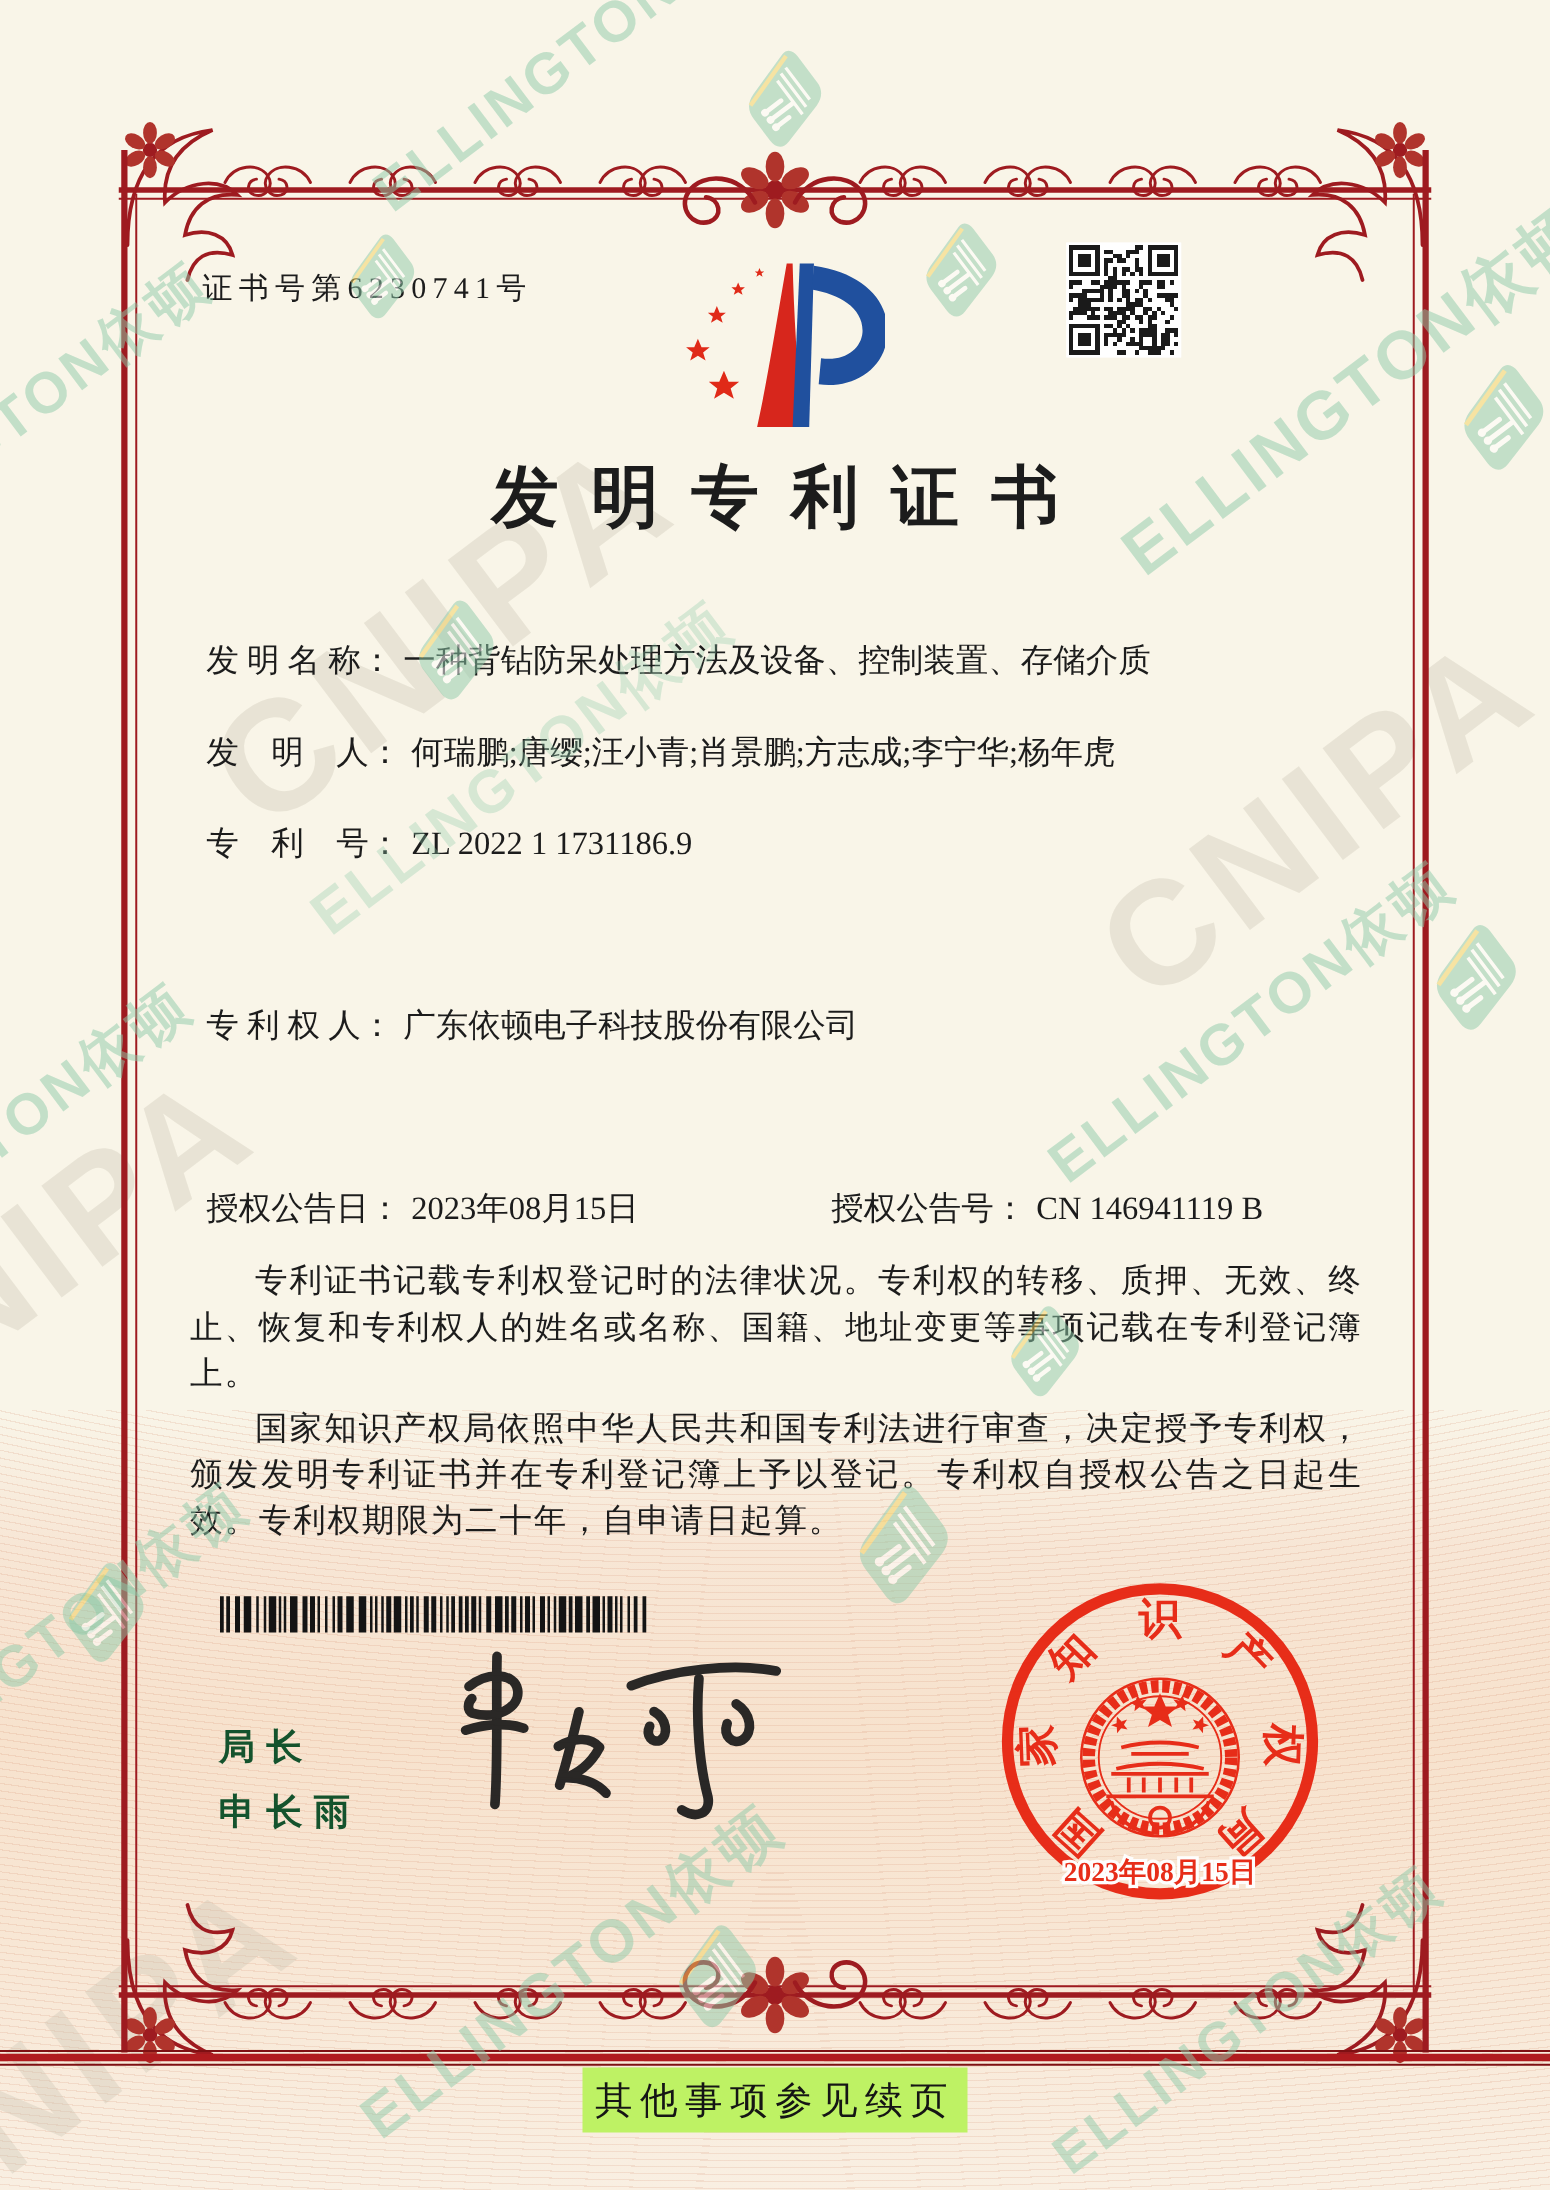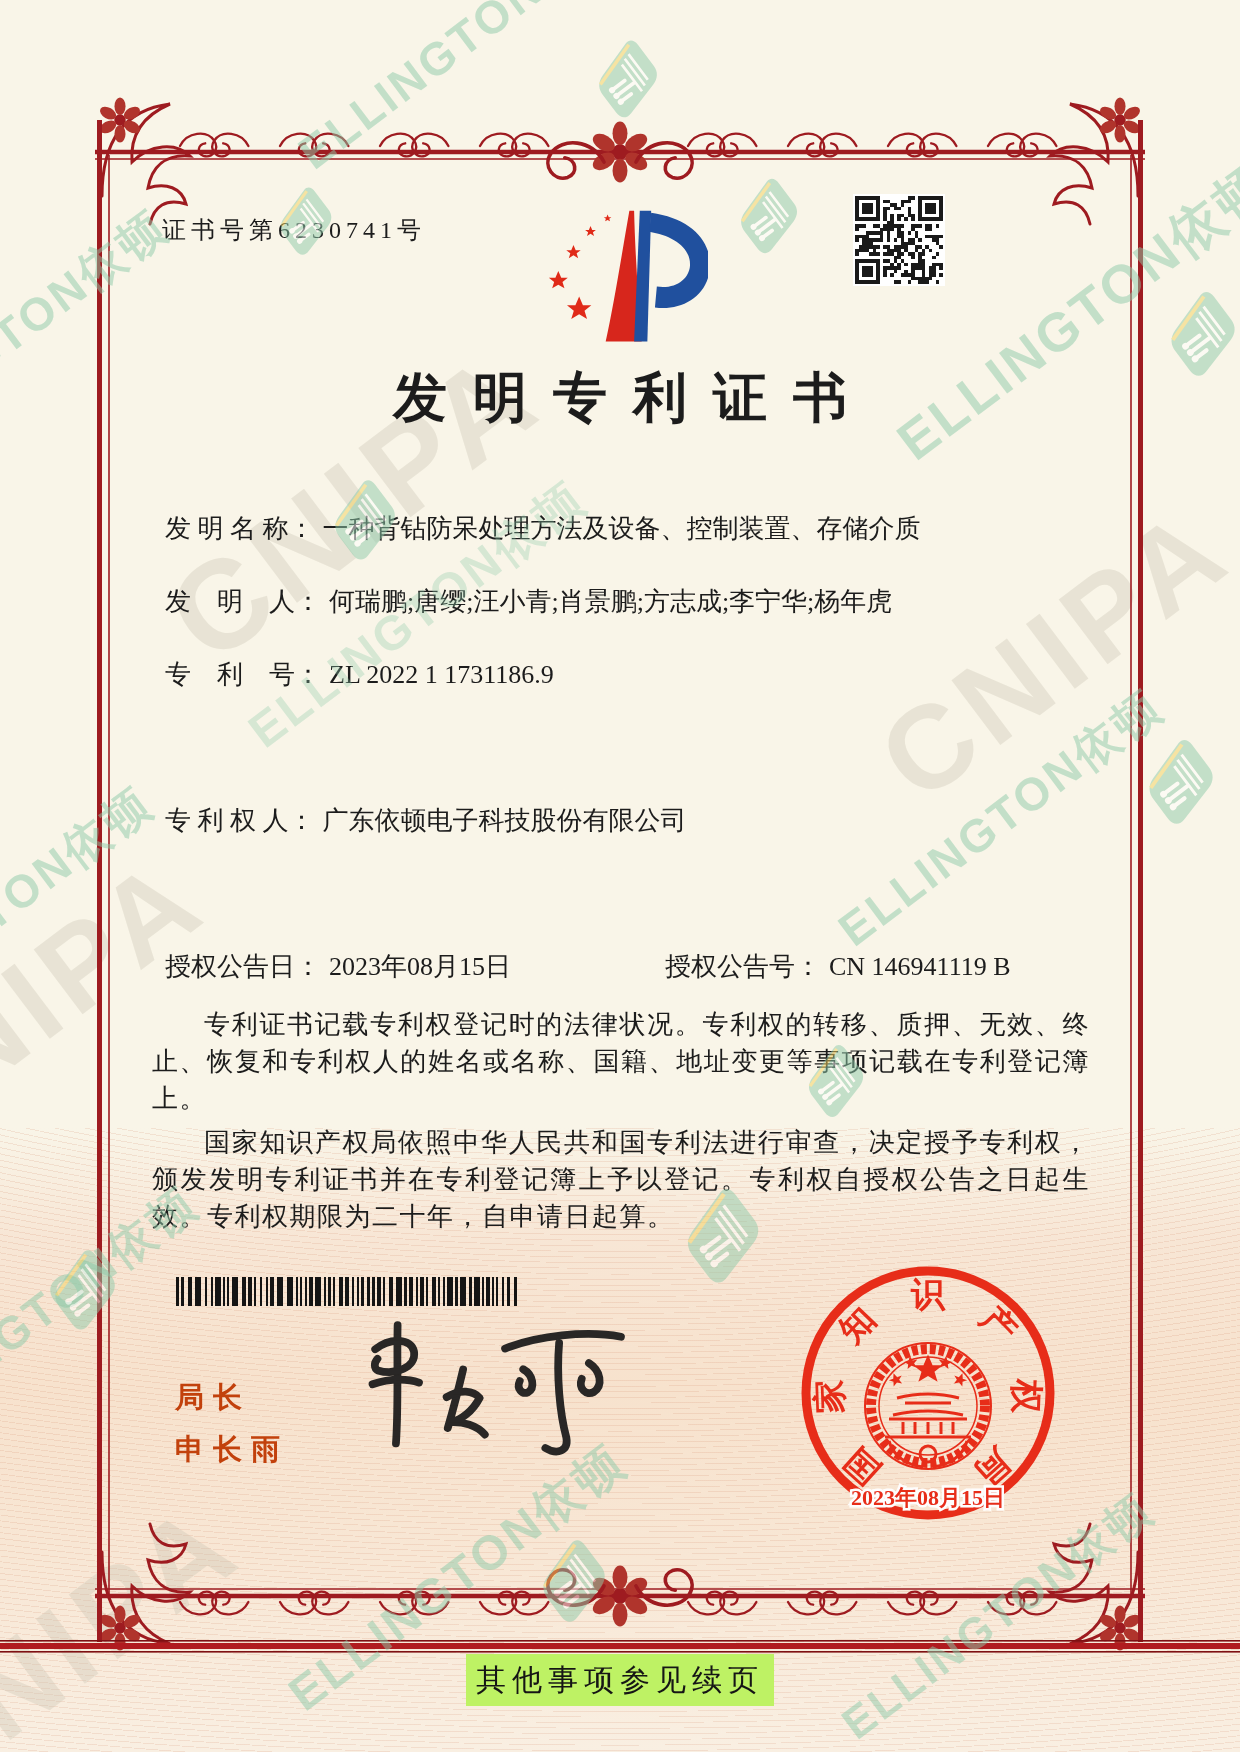--- a/index.html
+++ b/index.html
@@ -34,21 +34,21 @@
   .frow{position:absolute;left:165px;right:110px;font-size:26px;line-height:34px;white-space:nowrap;}
   .flabel{display:inline-block;}
   .fvalue{margin-left:8px;}
   .grant2{position:absolute;left:500px;top:0;}
   .paras{position:absolute;left:152px;width:938px;top:1006px;font-size:26px;line-height:37px;
          text-align:justify;letter-spacing:1.5px;}
   .paras p{margin:0 0 7px 0;text-indent:2em;}
   .barcode{position:absolute;left:176px;top:1277px;height:29px;display:flex;align-items:stretch;}
   .barcode div{background:#141414;height:29px;flex:none;}
   .dlabel{position:absolute;left:175px;font-family:"Liberation Sans",sans-serif;
-          font-size:29px;font-weight:600;letter-spacing:9px;color:#c2410c;}
+          font-size:29px;font-weight:600;letter-spacing:9px;color:#14532d;}
   .signature{position:absolute;left:345px;top:1316px;z-index:3;}
   .seal{position:absolute;left:793px;top:1258px;z-index:4;opacity:.96;}
   .sealchar{font-family:"Liberation Serif",serif;font-weight:bold;}
   .pageno{position:absolute;left:0;width:1240px;top:1600px;text-align:center;font-size:22px;letter-spacing:3px;color:#222;}
   .notebox{position:absolute;left:466px;top:1654px;width:308px;height:52px;background:#bef264;z-index:3;
            display:flex;align-items:center;justify-content:center;}
   .note{font-size:30px;letter-spacing:6px;color:#151515;}
 </style>
 </head>
 <body>

